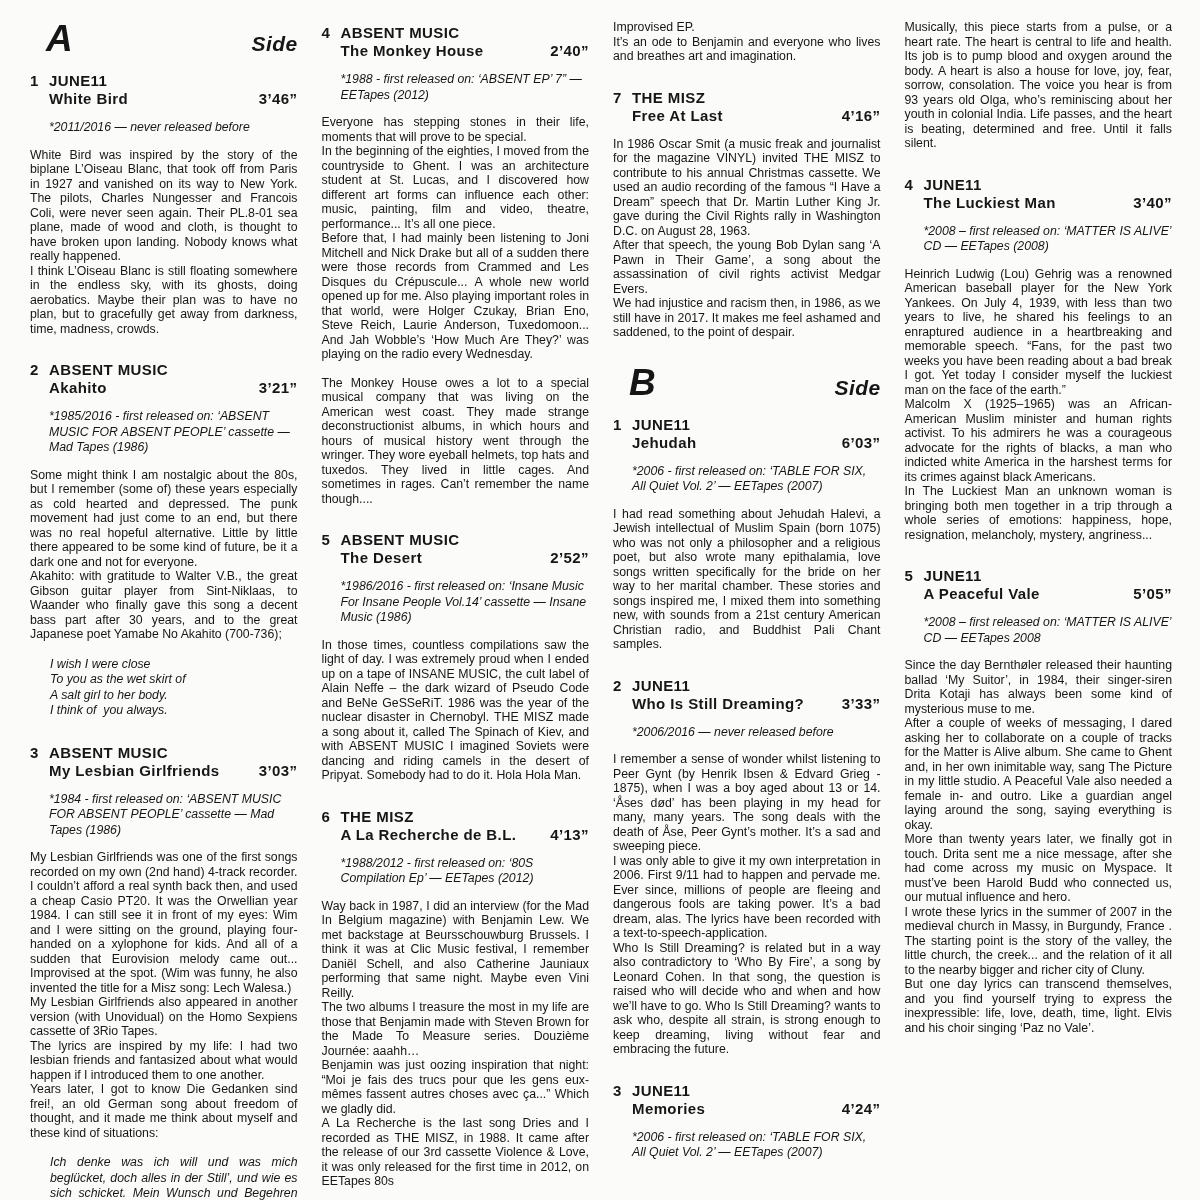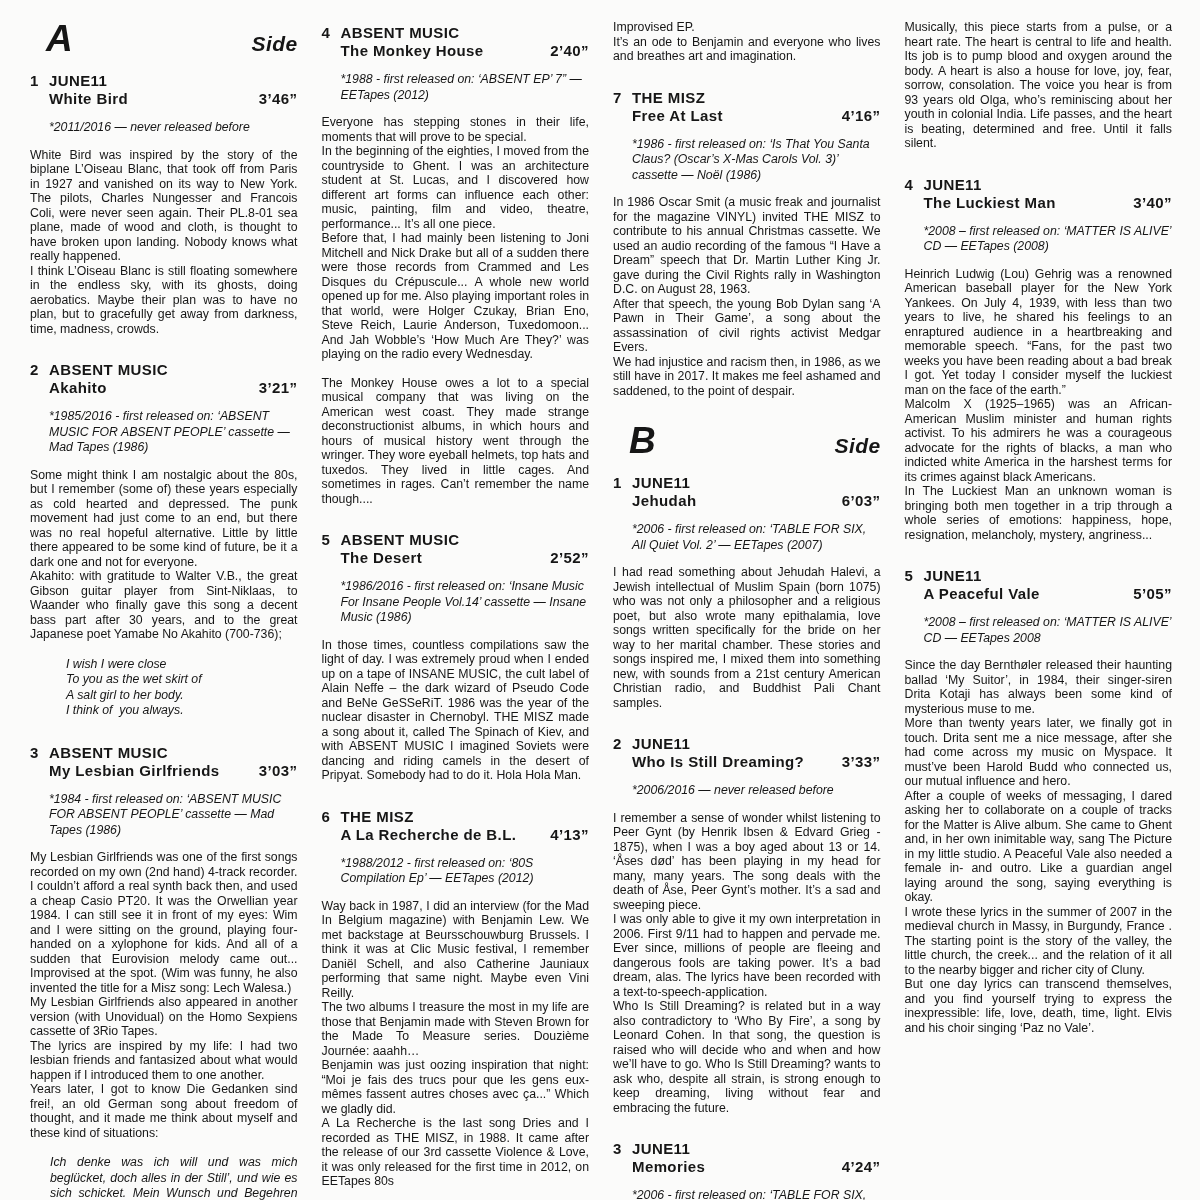--- a/index.html
+++ b/index.html
@@ -26,21 +26,21 @@
   .track .dur{grid-column:3;grid-row:2;justify-self:end;}
   .col > .track:first-child{margin-top:4px;}
   .side-header + .track{margin-top:6px;}
   .para + .side-header{margin-top:26px;}
   
   .note{font-style:italic;margin:0 0 12px 19px;line-height:15.5px;text-align:left;}
   
   .para{margin:0;text-align:justify;}
   .gap{height:14px;}
   
-  .poem{font-style:italic;margin:15px 0 6px 36px;white-space:pre-wrap;}
+  .poem{font-style:italic;margin:15px 0 6px 20px;white-space:pre-wrap;}
   .poem-line{line-height:15.5px;}
   .quote{font-style:italic;margin:15px 0 0 20px;text-align:justify;line-height:15.5px;}
 </style>
 </head>
 <body>
 
 <div class="sheet">
   <div class="col">
       <div class="side-header">
         <span class="side-letter">A</span>
@@ -113,21 +113,20 @@
     </div>
   <div class="col">
       <p class="para">Improvised EP.</p>
       <p class="para">It’s an ode to Benjamin and everyone who lives and breathes art and imagination.</p>
       <div class="track">
         <span class="num">7</span>
         <span class="artist">THE MISZ</span>
         <span class="title">Free At Last</span>
         <span class="dur">4’16”</span>
       </div>
-      <p class="note">*1986 - first released on: ‘Is That You Santa Claus? (Oscar’s X-Mas Carols Vol. 3)’ cassette  — Noël (1986)</p>
       <p class="para">In 1986 Oscar Smit (a music freak and journalist for the magazine VINYL) invited THE MISZ to contribute to his annual Christmas cassette. We used an audio recording of the famous “I Have a Dream” speech that Dr. Martin Luther King Jr. gave during the Civil Rights rally in Washington D.C. on August 28, 1963.</p>
       <p class="para">After that speech, the young Bob Dylan sang ‘A Pawn in Their Game’, a song about the assassination of civil rights activist Medgar Evers.</p>
       <p class="para">We had injustice and racism then, in 1986, as we still have in 2017. It makes me feel ashamed and saddened, to the point of despair.</p>
       <div class="side-header">
         <span class="side-letter">B</span>
         <span class="side-word">Side</span>
       </div>
       <div class="track">
         <span class="num">1</span>
         <span class="artist">JUNE11</span>
@@ -167,18 +166,18 @@
       <p class="para">Malcolm X (1925–1965) was an African-American Muslim minister and human rights activist. To his admirers he was a courageous advocate for the rights of blacks, a man who indicted white America in the harshest terms for its crimes against black Americans.</p>
       <p class="para">In The Luckiest Man an unknown woman is bringing both men together in a trip through a whole series of emotions: happiness, hope, resignation, melancholy, mystery, angriness...</p>
       <div class="track">
         <span class="num">5</span>
         <span class="artist">JUNE11</span>
         <span class="title">A Peaceful Vale</span>
         <span class="dur">5’05”</span>
       </div>
       <p class="note">*2008 – first released on: ‘MATTER IS ALIVE’ CD — EETapes 2008</p>
       <p class="para">Since the day Bernthøler released their haunting ballad ‘My Suitor’, in 1984, their singer-siren Drita Kotaji has always been some kind of mysterious muse to me.</p>
+      <p class="para">After a couple of weeks of messaging, I dared asking her to collaborate on a couple of tracks for the Matter is Alive album. She came to Ghent and, in her own inimitable way, sang The Picture in my little studio. A Peaceful Vale also needed a female in- and outro. Like a guardian angel laying around the song, saying everything is okay.</p>
       <p class="para">More than twenty years later, we finally got in touch. Drita sent me a nice message, after she had come across my music on Myspace. It must’ve been Harold Budd who connected us, our mutual influence and hero.</p>
-      <p class="para">After a couple of weeks of messaging, I dared asking her to collaborate on a couple of tracks for the Matter is Alive album. She came to Ghent and, in her own inimitable way, sang The Picture in my little studio. A Peaceful Vale also needed a female in- and outro. Like a guardian angel laying around the song, saying everything is okay.</p>
       <p class="para">I wrote these lyrics in the summer of 2007 in the medieval church in Massy, in Burgundy, France . The starting point is the story of the valley, the little church, the creek... and the relation of it all to the nearby bigger and richer city of Cluny.</p>
       <p class="para">But one day lyrics can transcend themselves, and you find yourself trying to express the inexpressible: life, love, death, time, light. Elvis and his choir singing ‘Paz no Vale’.</p>
     </div>
 </div>
 
 </body></html>

